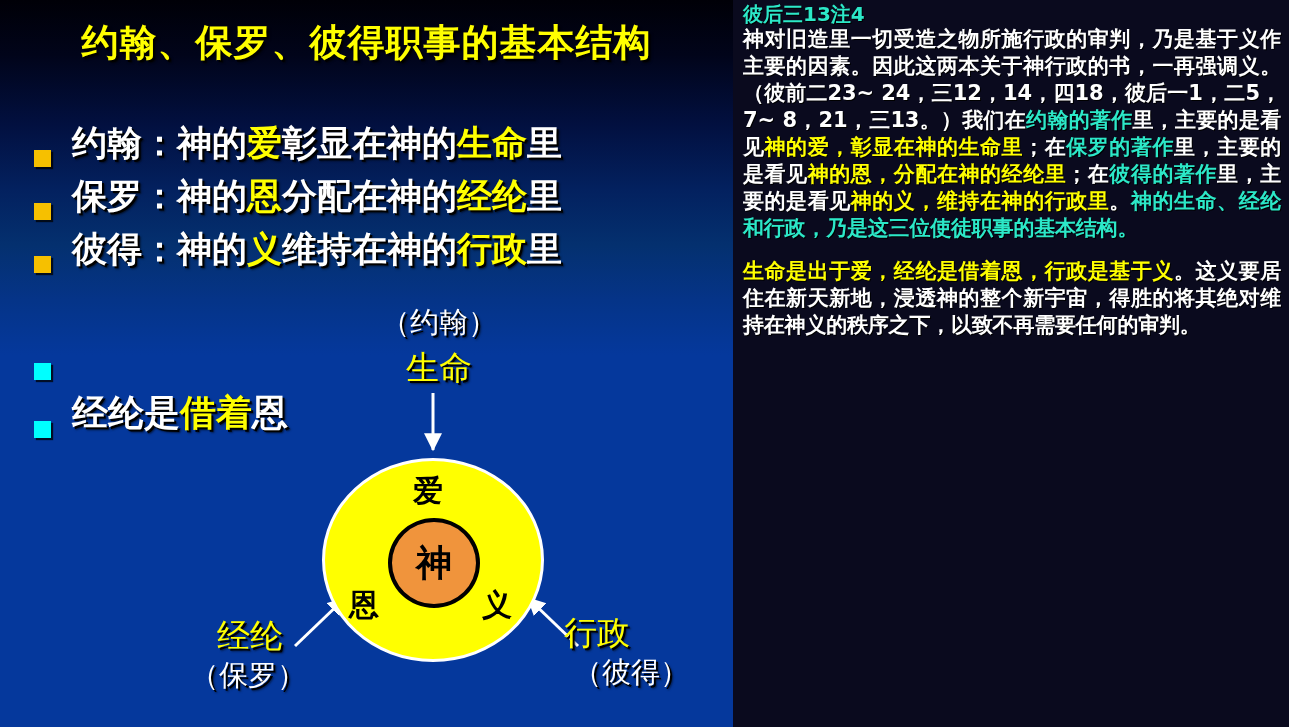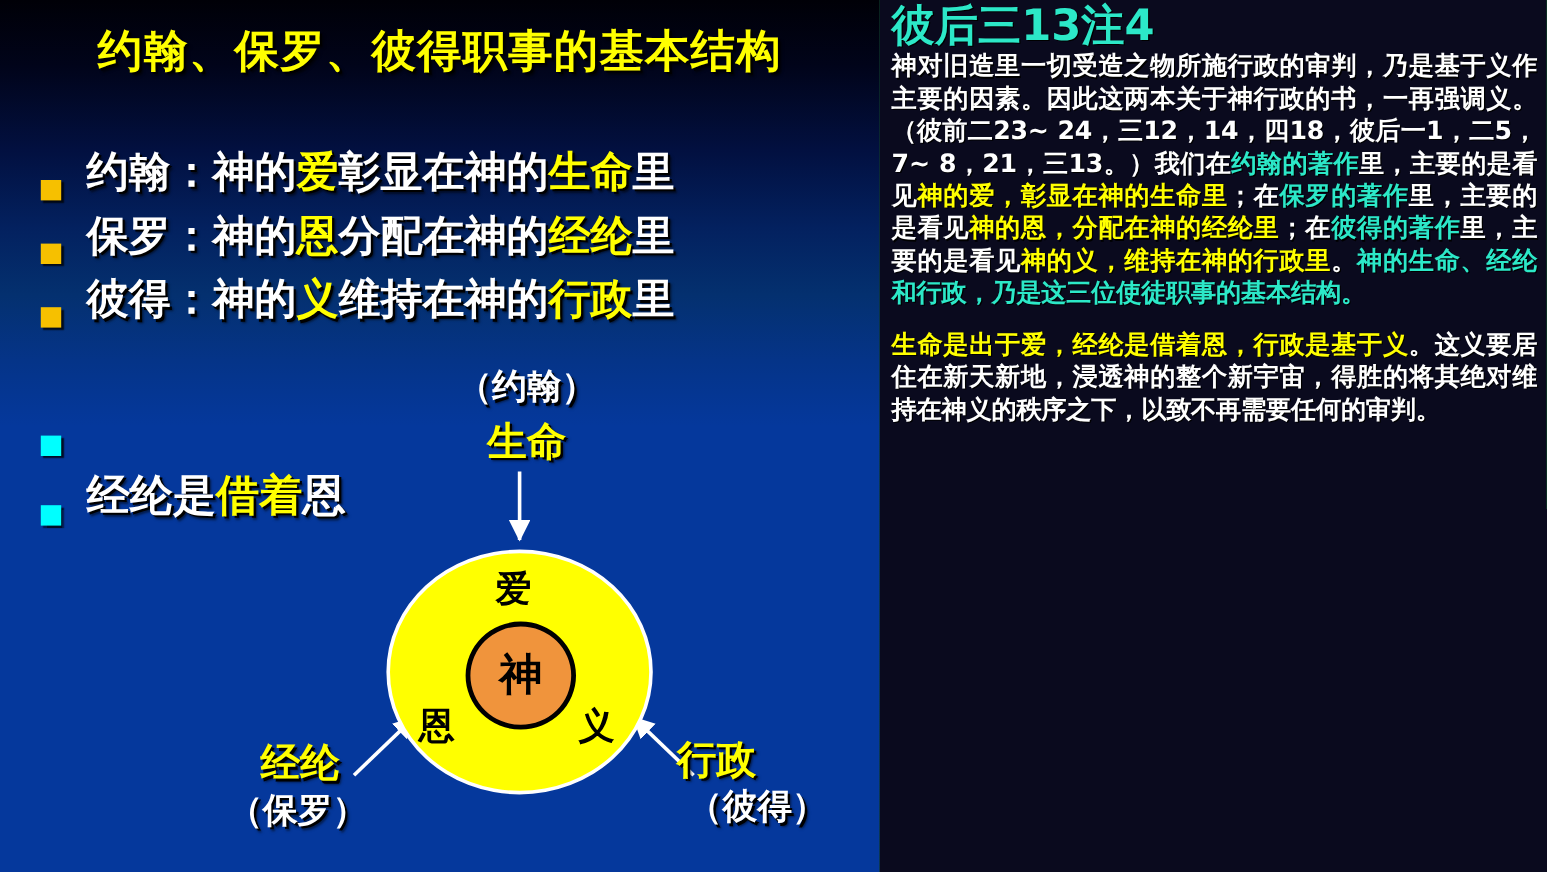--- a/index.html
+++ b/index.html
@@ -92,21 +92,21 @@
 
   
   #diagram {
     position: absolute;
     left: 180px; top: 298px;
     width: 553px; height: 429px;
   }
   .diag-label {
     position: absolute;
     white-space: nowrap;
-    font-weight: bold;
+    font-weight: normal;
     text-shadow: 2px 2px 0 #000000, 3px 3px 2px rgba(0,0,0,0.5);
   }
   .diag-label.yellow { color: #ffff00; font-size: 33px; }
   .diag-label.white  { color: #ffffff; font-size: 29px; }
 
   #label-john-paren { left: 201px; top: 5px; }
   #label-life       { left: 226px; top: 48px; }
   #label-economy    { left: 37px;  top: 316px; }
   #label-paul-paren { left: 10px;  top: 358px; }
   #label-admin      { left: 384px; top: 313px; }
@@ -157,21 +157,21 @@
     position: absolute;
     left: 733px; top: 0;
     width: 556px; height: 727px;
     background: #0a0a1e;
     padding: 4px 8px 0 10px;
     box-sizing: border-box;
     overflow: hidden;
   }
   #right-heading {
     color: #2ce8c8;
-    font-size: 36px;
+    font-size: 20px;
     font-weight: bold;
     line-height: 1.0;
     margin-bottom: 2px;
     text-shadow: 1px 1px 0 #000;
   }
   .note-para {
     color: #ffffff;
     font-size: 21px;
     font-weight: bold;
     line-height: 1.285;

